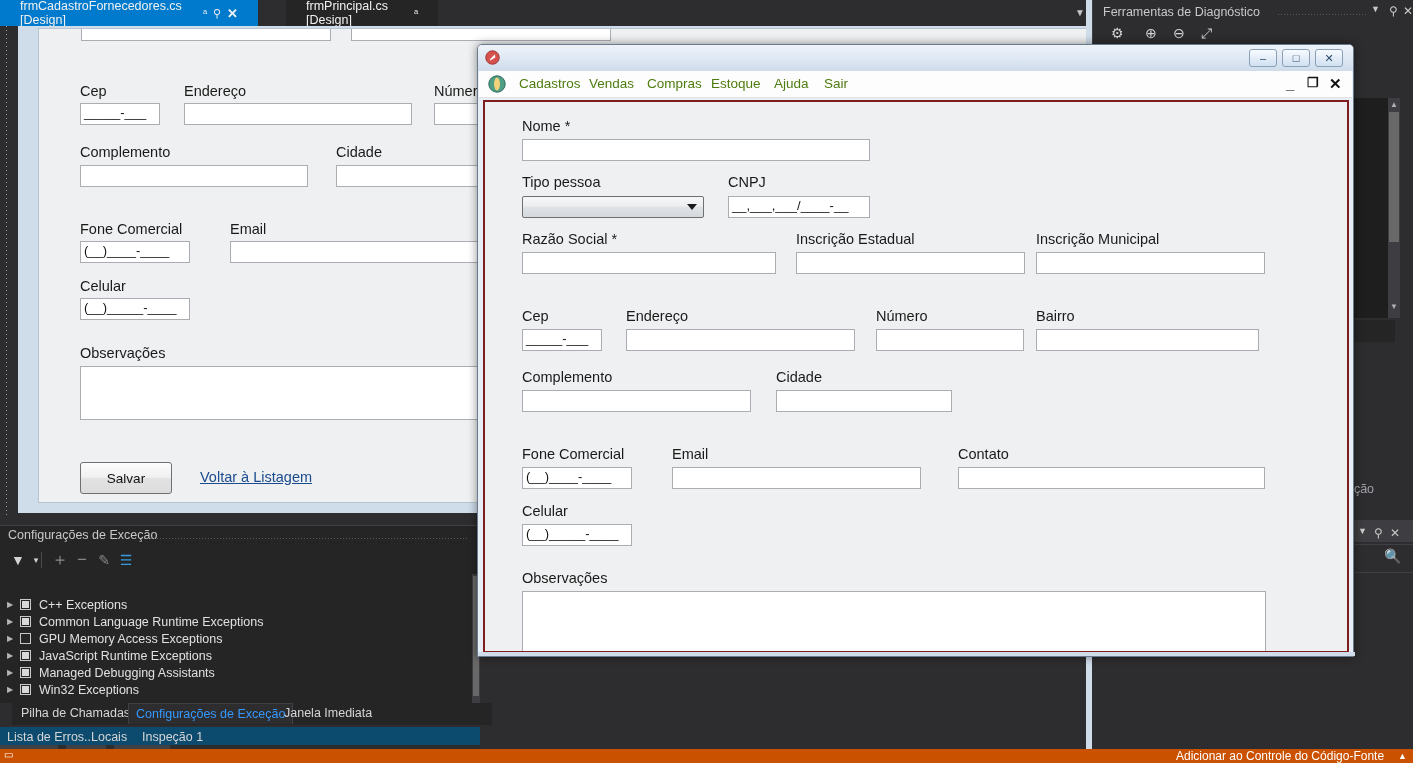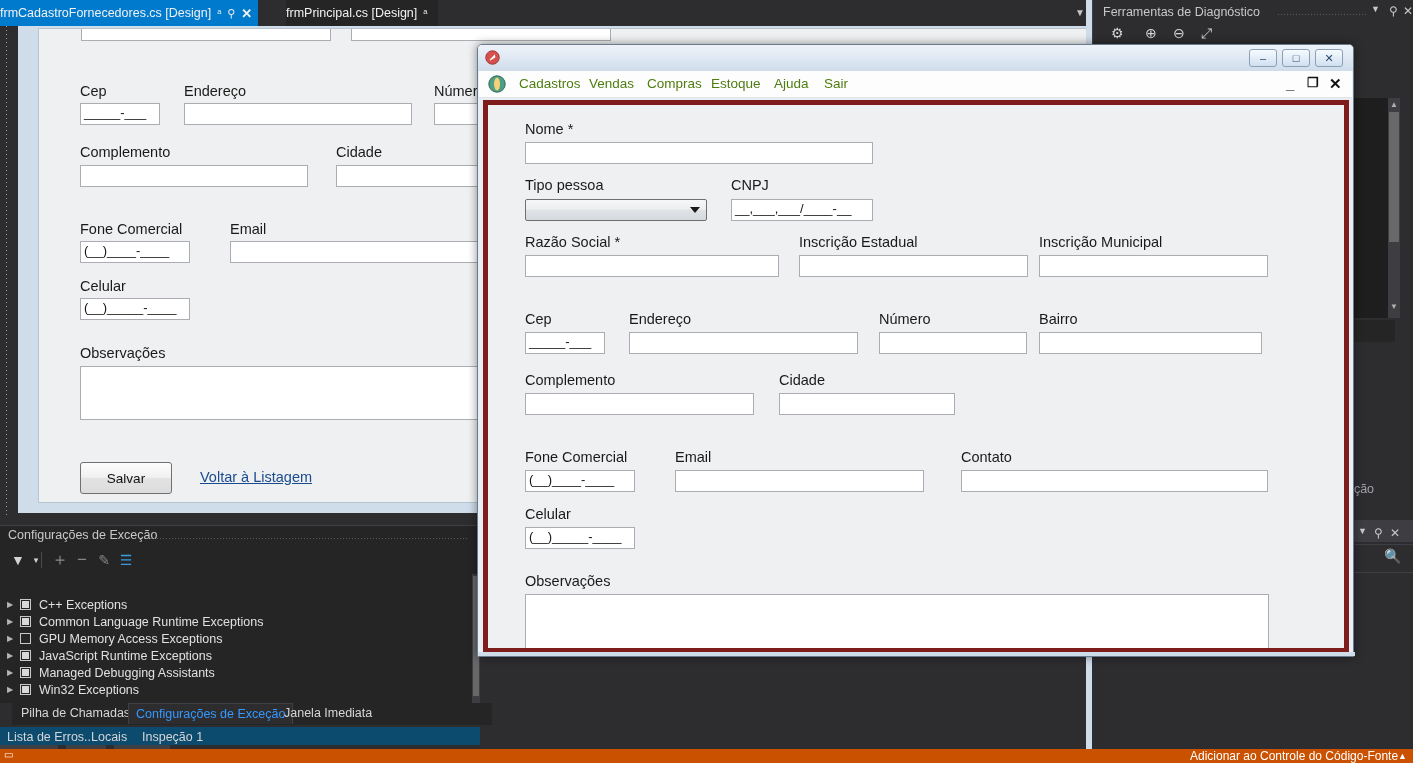--- a/index.html
+++ b/index.html
@@ -10,21 +10,21 @@
     background:#2d2d30; position:relative;
   }
 
   
   #vs-shell { position:absolute; inset:0; background:#2d2d30; }
 
   
   #tab-strip { position:absolute; left:0; top:0; width:1090px; height:26px;
                background:#2d2d30; }
   .vstab { position:absolute; top:0; height:26px; display:flex; align-items:center;
-           gap:6px; padding:0 0; font-size:12.5px; color:#f1f1f1; }
+           gap:6px; padding:0 20px; font-size:12.5px; color:#f1f1f1; }
   .vstab.active { background:#007acc; }
   .vstab.inactive { background:#252526; color:#f1f1f1; }
   .vstab .glyph { font-size:11px; opacity:.95; }
   .vstab .closeg { font-size:13px; font-weight:600; }
 
   
   #tab-overflow { position:absolute; left:1070px; top:0; width:20px; height:26px;
                   color:#c5c5c5; font-size:10px; text-align:center; line-height:26px; }
 
   
@@ -103,21 +103,21 @@
                   background:#0c4a6e; }
   .btab2 { position:absolute; top:0; height:20px; line-height:20px; font-size:12.5px;
            padding:0 7px; color:#d6d6d6; }
   #bottom-tabs2-underline { position:absolute; left:0; top:745px; width:600px; height:5px; background:#2d2d30;}
   .tabchip { position:absolute; top:0; height:5px; background:#3f3f46; }
 
   
   #statusbar { position:absolute; left:0; bottom:0; width:1413px; height:14px;
                background:#ca5100; color:#fff; font-size:12px; }
   #status-left { position:absolute; left:4px; top:0; display:flex; align-items:center; gap:5px; }
-  #status-right { position:absolute; right:6px; top:0; display:flex; align-items:center; }
+  #status-right { position:absolute; right:6px; top:0; display:flex; align-items:center; gap:14px; }
 
   
   #diag { position:absolute; left:1092px; top:0; width:321px; height:525px;
           background:#2d2d30; border-left:1px solid #3f3f46; }
   #diag-title { position:absolute; left:10px; top:5px; font-size:12.5px; color:#c8c8c8; }
   #diag-title-dots { position:absolute; left:185px; top:14px; width:88px; height:1px;
                      background-image:repeating-linear-gradient(to right,#5a5a5e 0 1px,transparent 1px 3px); }
   .diag-winbtn { position:absolute; top:4px; color:#c8c8c8; font-size:12px; }
   #diag-toolbar { position:absolute; left:6px; top:25px; width:310px; height:20px; }
   .diag-ico { position:absolute; top:0; font-size:14px; color:#d4d4d4; }
@@ -156,21 +156,21 @@
               border-radius:3px; background:linear-gradient(#f7fbff,#e2ecf7 55%,#cfe0f0);
               display:flex; align-items:center; justify-content:center;
               font-size:11px; color:#2a4a6a; }
   #app-menubar { position:absolute; left:1px; top:26px; width:873px; height:27px;
                  background:#fdfdfd; border-bottom:1px solid #e2e2e2; }
   #menu-logo { position:absolute; left:9px; top:4px; width:18px; height:18px; }
   .menu-item { position:absolute; top:5px; font-size:13.5px; color:#4d7c0f; }
   .mdi-btn { position:absolute; top:4px; font-size:15px; color:#111; font-weight:bold;
              font-family:"Liberation Sans", sans-serif; }
   #app-client { position:absolute; left:5px; top:55px; width:866px; height:553px;
-                background:#eff0f1; border:5px solid #7f1d1d; overflow:hidden; }
+                background:#eff0f1; border:2px solid #7f1d1d; overflow:hidden; }
   #app-bottom-edge { position:absolute; left:0; bottom:0; width:877px; height:4px; background:#cfdcea; }
 </style>
 </head>
 <body>
 
 <div id="vs-shell">
 
   <div id="tab-strip">
     <div class="vstab active" style="left:0; width:258px;">
       <span>frmCadastroFornecedores.cs [Design]</span>

